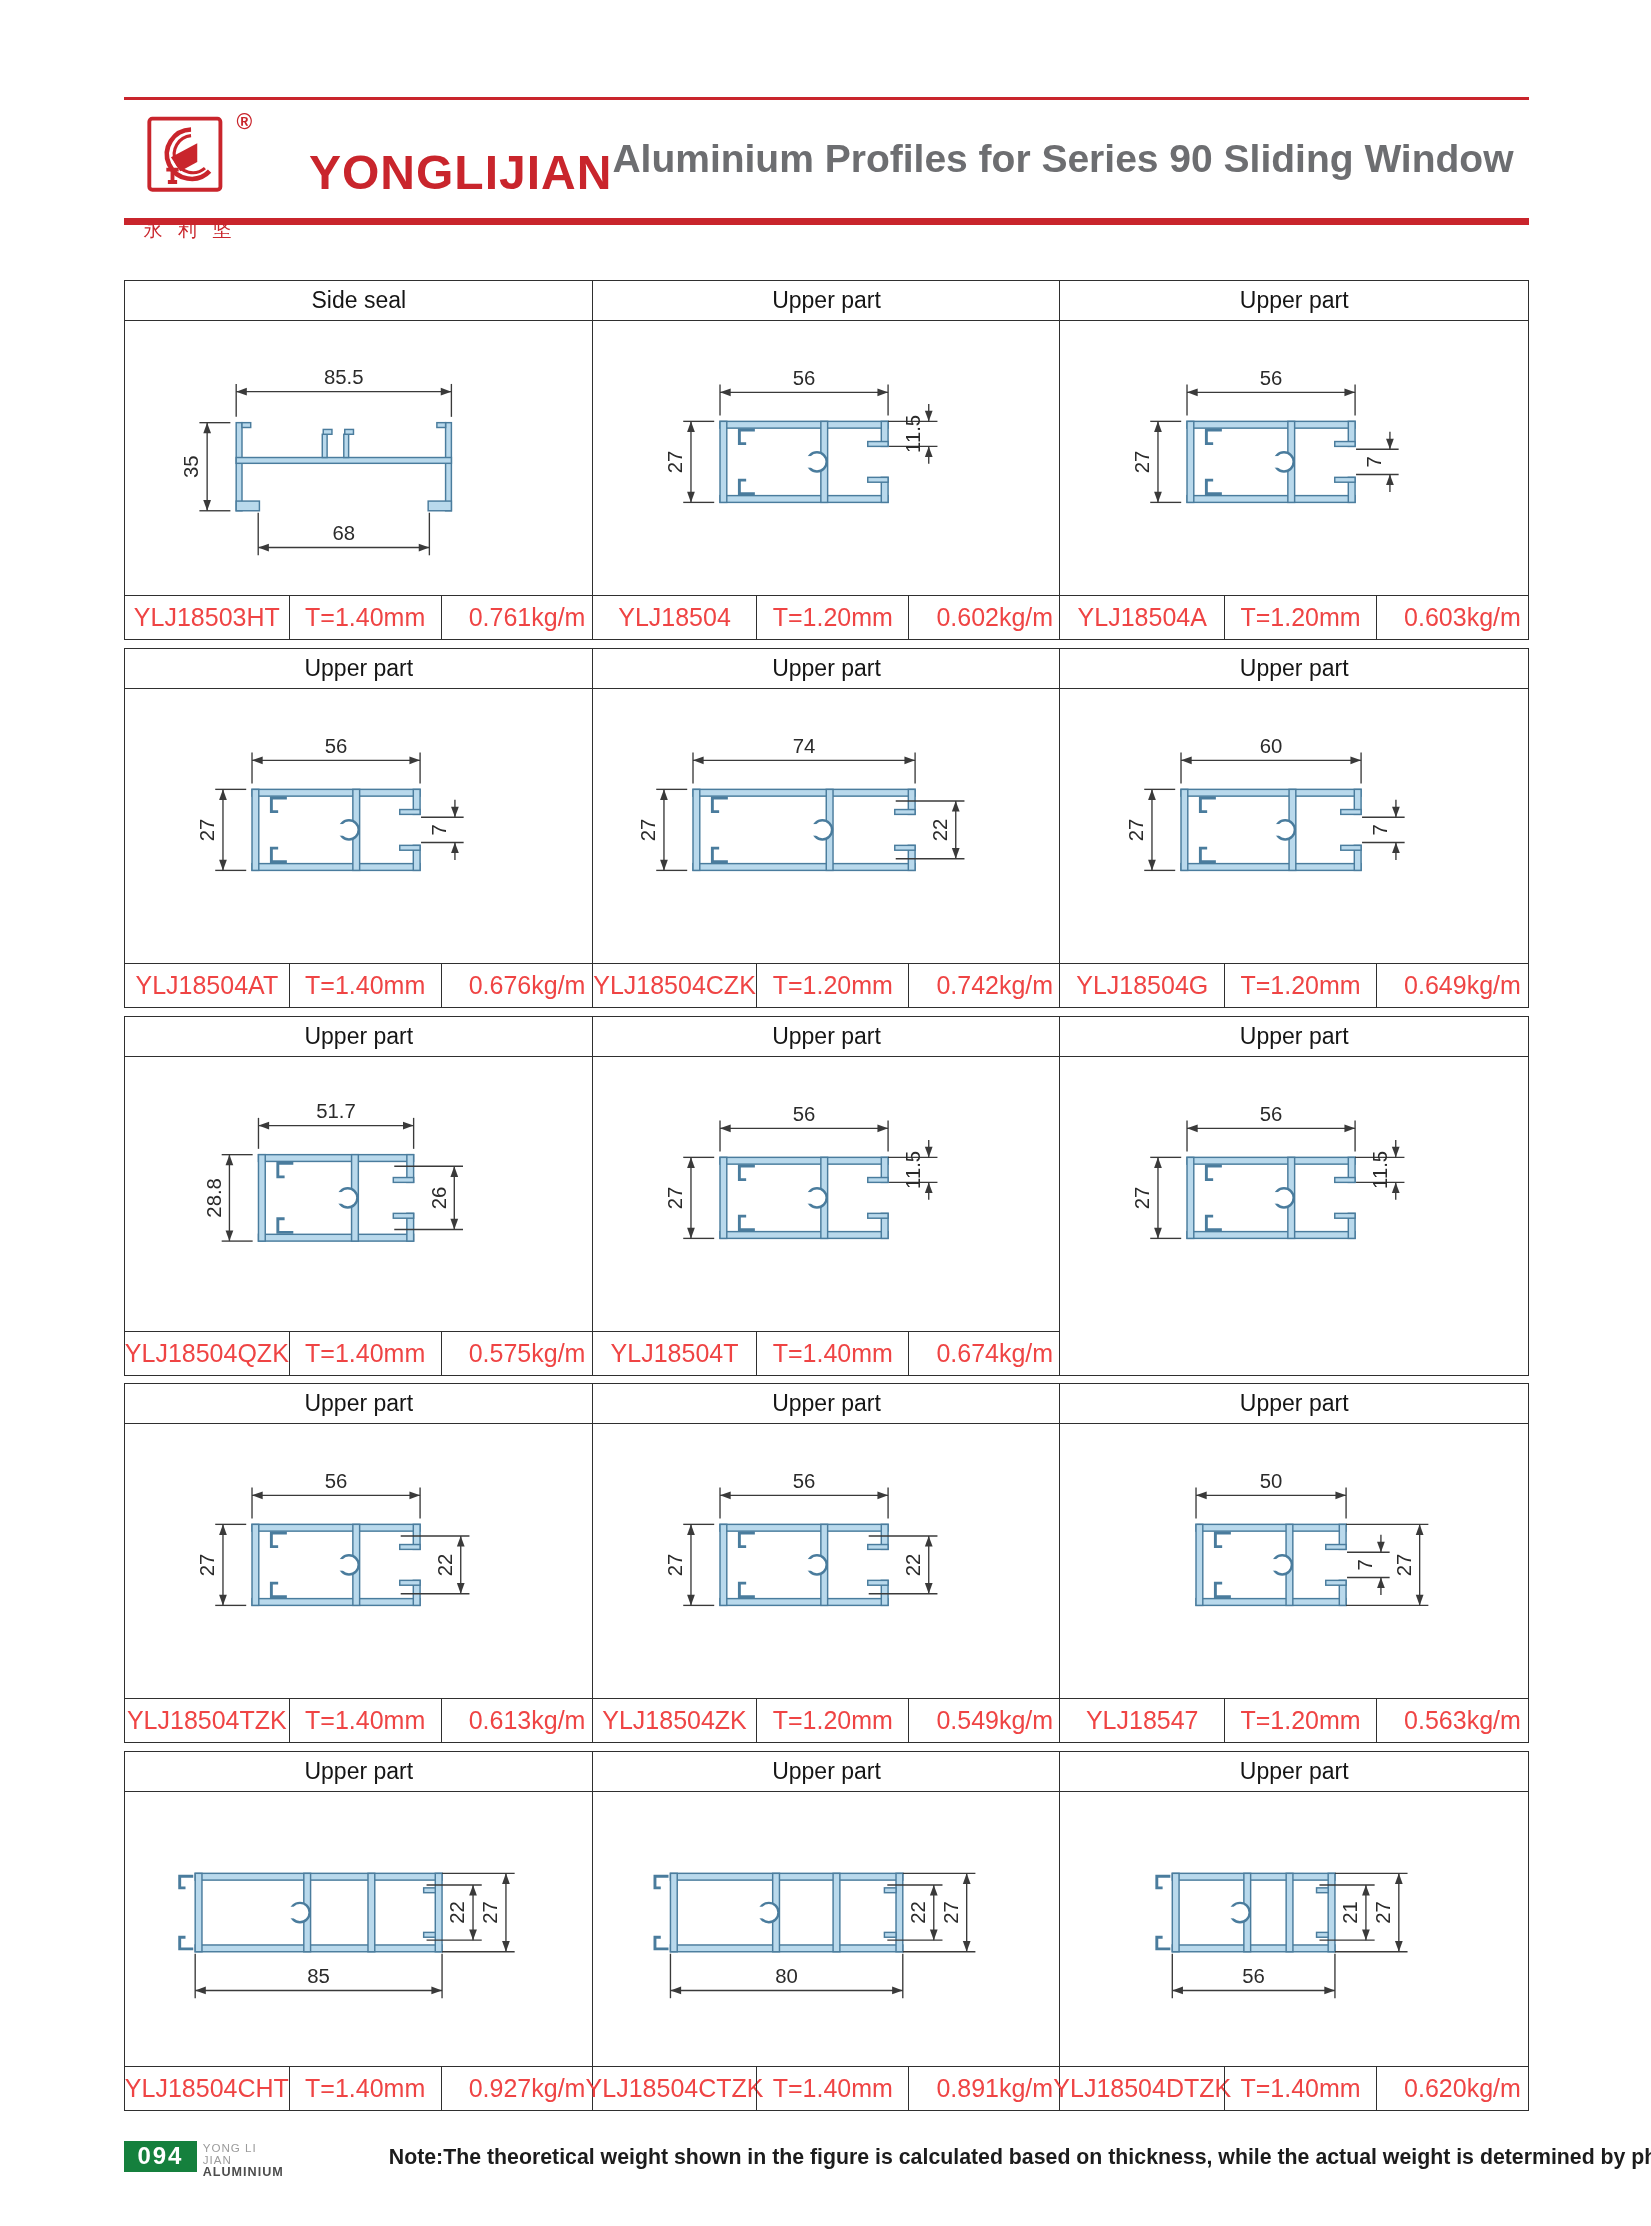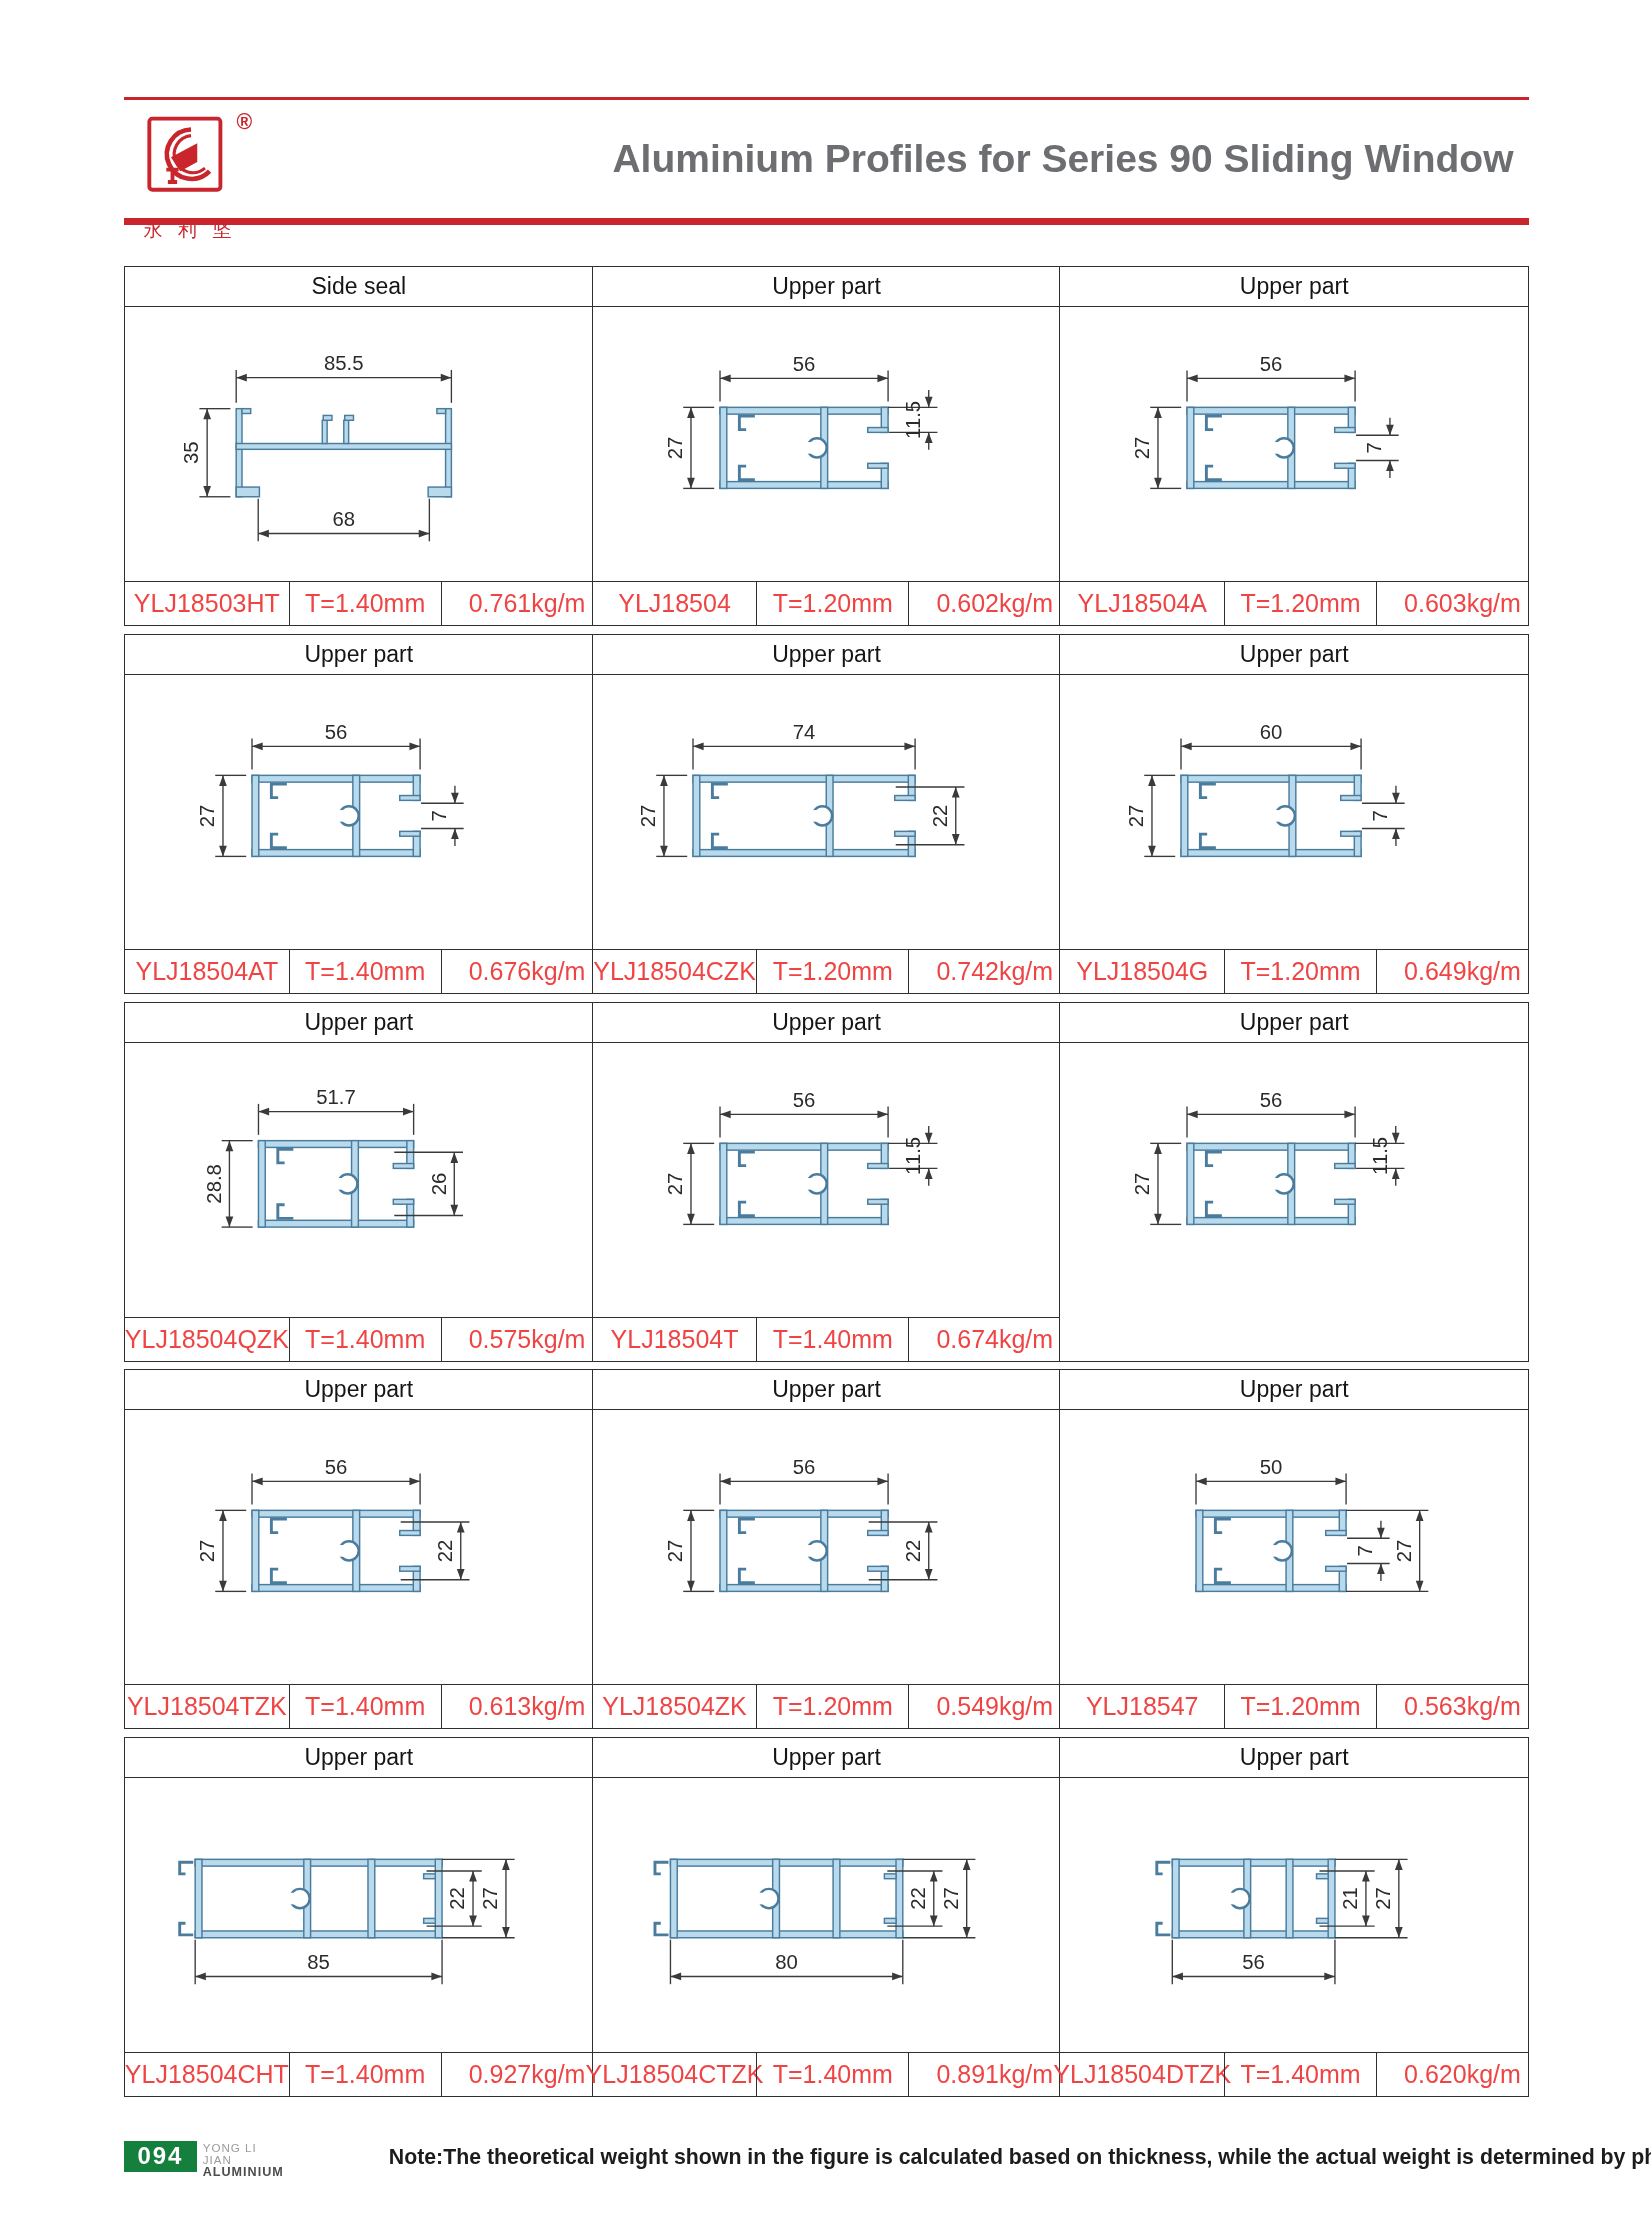--- a/index.html
+++ b/index.html
@@ -20,21 +20,21 @@
   .brand-cn{color:#c9252c;font-size:19px;letter-spacing:15.5px;margin-top:18px;white-space:nowrap;}
   .brand-word{
     color:#c9252c;font-size:48px;font-weight:bold;letter-spacing:1px;
     margin-left:41px;margin-top:45px;white-space:nowrap;
   }
   .page-title{
     margin-left:auto;margin-right:15.5px;margin-top:37px;
     color:#6d6e71;font-size:39px;font-weight:bold;white-space:nowrap;
   }
   
-  .grid{position:absolute;left:124px;top:266px;width:1405px;display:flex;flex-direction:column;gap:7.8px;}
+  .grid{position:absolute;left:124px;top:280px;width:1405px;display:flex;flex-direction:column;gap:7.8px;}
   .row{display:flex;}
   .cell{flex:1;border:1.9px solid #2f2f2f;background:#fff;box-sizing:content-box;}
   .cell + .cell{margin-left:-1.9px;}
   .cell-header{
     height:39px;border-bottom:1.9px solid #2f2f2f;
     display:flex;align-items:center;justify-content:center;
     font-size:23px;color:#151515;
   }
   .cell-drawing{height:274px;overflow:hidden;}
   .cell-drawing svg{display:block;width:100%;height:100%;}
@@ -63,20 +63,21 @@
     <svg class="logo-svg" viewBox="0 0 120 110">
       <rect x="8" y="6" width="92" height="92" rx="4" fill="none" stroke="#c9252c" stroke-width="5"></rect>
       <path d="M 62 20 a 32 32 0 1 0 24 54" fill="none" stroke="#c9252c" stroke-width="6"></path>
       <path d="M 62 28 a 24 24 0 1 0 18 42" fill="none" stroke="#c9252c" stroke-width="4"></path>
       <polygon points="36,56 70,38 70,62 48,74" fill="#c9252c"></polygon>
       <path d="M 30 72 h 16 M 38 72 v 16 M 32 88 h 12" fill="none" stroke="#c9252c" stroke-width="5"></path>
     </svg>
     <span class="reg-mark">®</span>
     <div class="brand-cn">永利坚</div>
   </div>
+  <div class="brand-word">YONGLIJIAN</div>
   <div class="page-title">Aluminium Profiles for Series 90 Sliding Window</div>
 </div>
 
 <div class="grid">
     <div class="row">
       <div class="cell">
     <div class="cell-header">
       <span class="hdr-text">Side seal</span>
     </div>
     <div class="cell-drawing">

